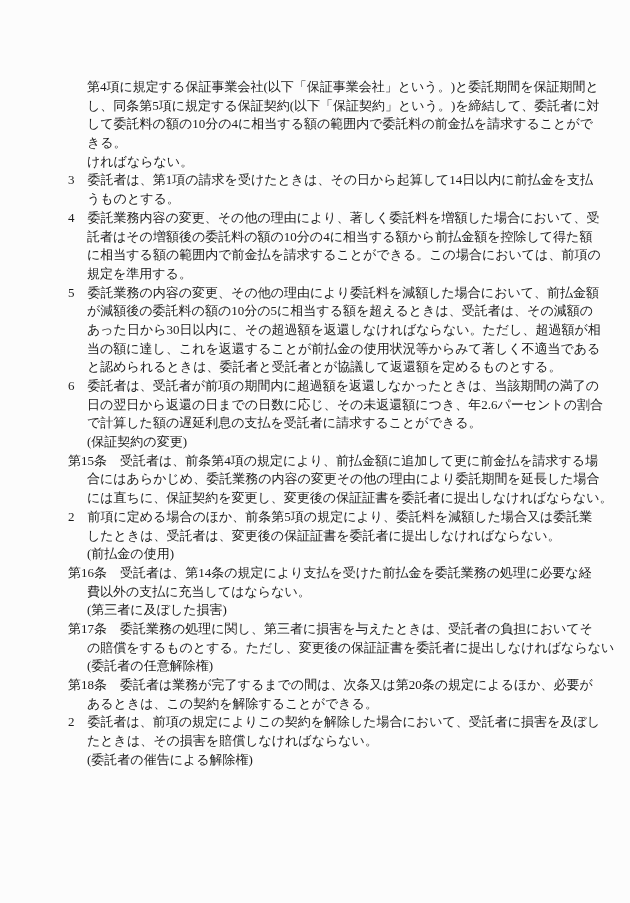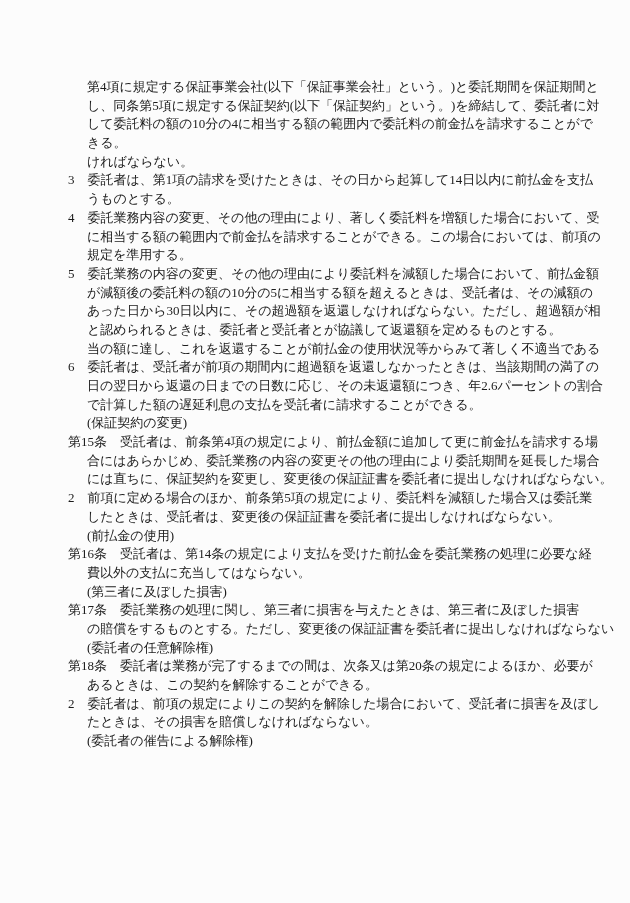--- a/index.html
+++ b/index.html
@@ -44,41 +44,42 @@
   <div class="doc-body">
 
   <div class="line cont">第4項に規定する保証事業会社(以下「保証事業会社」という。)と委託期間を保証期間と</div>
       <div class="line cont">し、同条第5項に規定する保証契約(以下「保証契約」という。)を締結して、委託者に対</div>
       <div class="line cont">して委託料の額の10分の4に相当する額の範囲内で委託料の前金払を請求することがで</div>
       <div class="line cont">きる。</div>
       <div class="line cont">ければならない。</div>
       <div class="line start">3　委託者は、第1項の請求を受けたときは、その日から起算して14日以内に前払金を支払</div>
       <div class="line cont">うものとする。</div>
       <div class="line start">4　委託業務内容の変更、その他の理由により、著しく委託料を増額した場合において、受</div>
+      <div class="line cont">託者はその増額後の委託料の額の10分の4に相当する額から前払金額を控除して得た額</div>
       <div class="line cont">に相当する額の範囲内で前金払を請求することができる。この場合においては、前項の</div>
       <div class="line cont">規定を準用する。</div>
       <div class="line start">5　委託業務の内容の変更、その他の理由により委託料を減額した場合において、前払金額</div>
       <div class="line cont">が減額後の委託料の額の10分の5に相当する額を超えるときは、受託者は、その減額の</div>
       <div class="line cont">あった日から30日以内に、その超過額を返還しなければならない。ただし、超過額が相</div>
+      <div class="line cont">当の額に達し、これを返還することが前払金の使用状況等からみて著しく不適当である</div>
       <div class="line cont">と認められるときは、委託者と受託者とが協議して返還額を定めるものとする。</div>
-      <div class="line cont">当の額に達し、これを返還することが前払金の使用状況等からみて著しく不適当である</div>
       <div class="line start">6　委託者は、受託者が前項の期間内に超過額を返還しなかったときは、当該期間の満了の</div>
       <div class="line cont">日の翌日から返還の日までの日数に応じ、その未返還額につき、年2.6パーセントの割合</div>
       <div class="line cont">で計算した額の遅延利息の支払を受託者に請求することができる。</div>
       <div class="line head">(保証契約の変更)</div>
       <div class="line start">第15条　受託者は、前条第4項の規定により、前払金額に追加して更に前金払を請求する場</div>
       <div class="line cont">合にはあらかじめ、委託業務の内容の変更その他の理由により委託期間を延長した場合</div>
       <div class="line cont">には直ちに、保証契約を変更し、変更後の保証証書を委託者に提出しなければならない。</div>
       <div class="line start">2　前項に定める場合のほか、前条第5項の規定により、委託料を減額した場合又は委託業</div>
       <div class="line cont">したときは、受託者は、変更後の保証証書を委託者に提出しなければならない。</div>
       <div class="line head">(前払金の使用)</div>
       <div class="line start">第16条　受託者は、第14条の規定により支払を受けた前払金を委託業務の処理に必要な経</div>
       <div class="line cont">費以外の支払に充当してはならない。</div>
       <div class="line head">(第三者に及ぼした損害)</div>
-      <div class="line start">第17条　委託業務の処理に関し、第三者に損害を与えたときは、第三者に及ぼした損害</div>
+      <div class="line start">第17条　委託業務の処理に関し、第三者に損害を与えたときは、受託者の負担においてそ</div>
       <div class="line cont">の賠償をするものとする。ただし、変更後の保証証書を委託者に提出しなければならない</div>
       <div class="line head">(委託者の任意解除権)</div>
       <div class="line start">第18条　委託者は業務が完了するまでの間は、次条又は第20条の規定によるほか、必要が</div>
       <div class="line cont">あるときは、この契約を解除することができる。</div>
       <div class="line start">2　委託者は、前項の規定によりこの契約を解除した場合において、受託者に損害を及ぼし</div>
       <div class="line cont">たときは、その損害を賠償しなければならない。</div>
       <div class="line head">(委託者の催告による解除権)</div>
     </div>
 </div>
 

